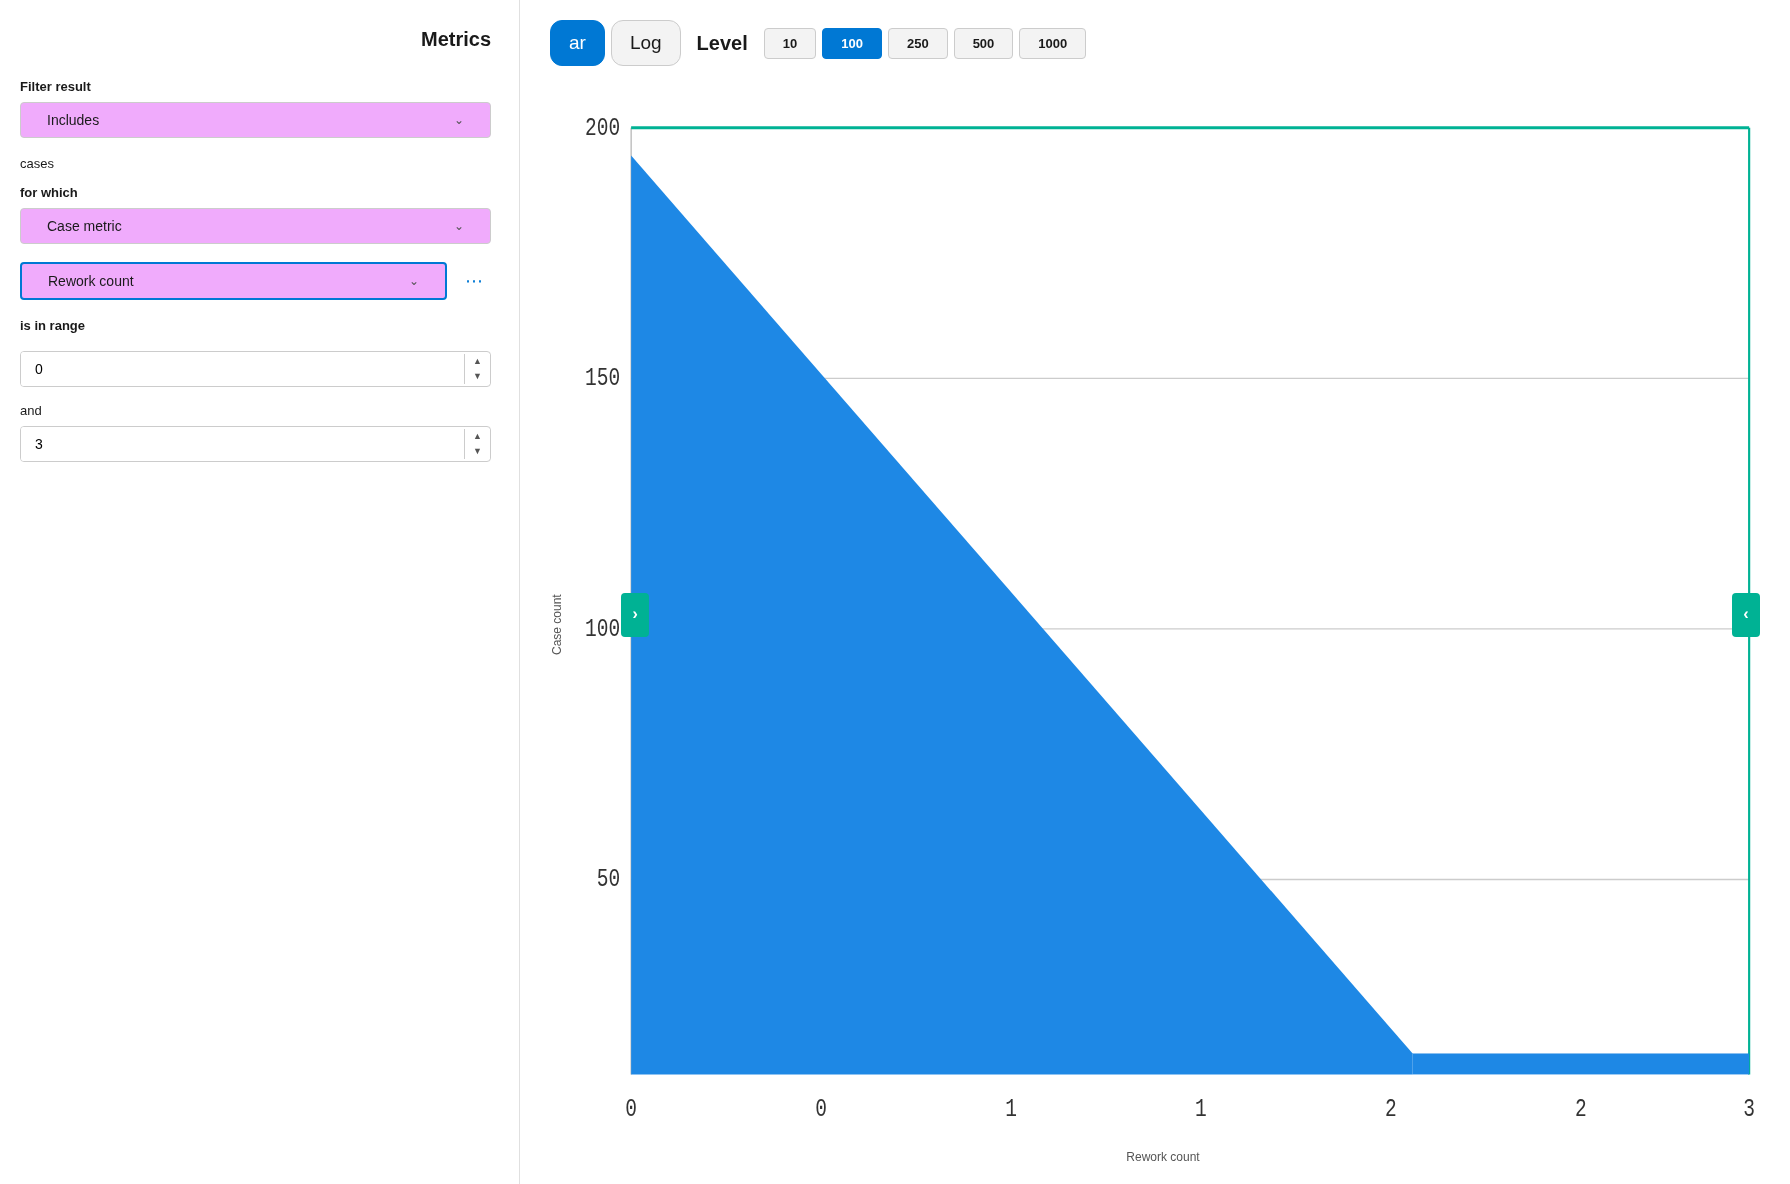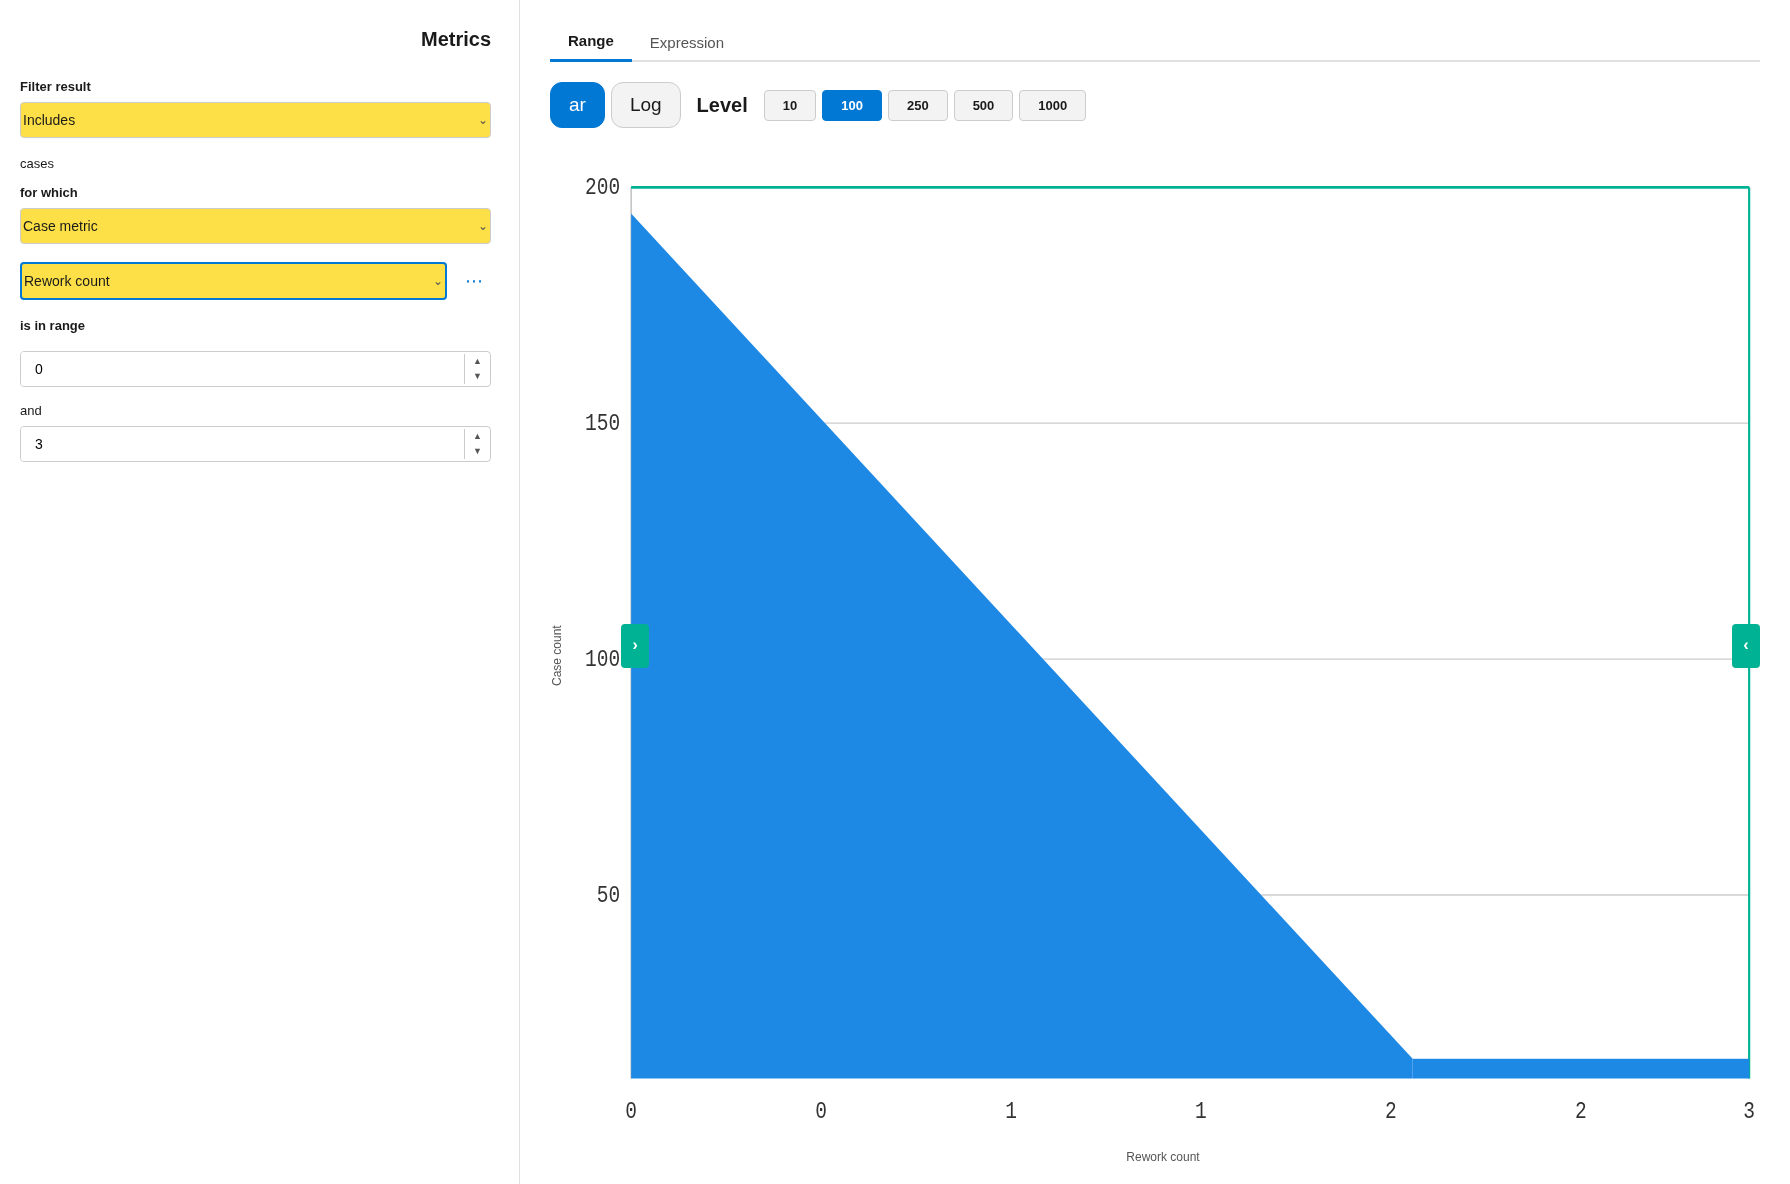--- a/index.html
+++ b/index.html
@@ -28,23 +28,23 @@
       font-weight: 600;
       margin-bottom: 8px;
       color: #1a1a1a;
     }
     .dropdown {
       display: flex;
       align-items: center;
       justify-content: space-between;
       border: 1px solid #ccc;
       border-radius: 4px;
-      padding: 9px 2px;
-      cursor: pointer;
-      background: #fde047;
+      padding: 9px 26px;
+      cursor: pointer;
+      background: #f0abfc;
       margin-bottom: 18px;
       width: 100%;
     }
     .dropdown-blue {
       border: 2px solid #0078d4;
       margin-bottom: 0;
     }
     .dropdown-row {
       display: flex;
       align-items: center;
@@ -299,24 +299,20 @@
     <input type="text" value="3" style="">
     <div class="spinner-arrows">
       <button>▲</button>
       <button>▼</button>
     </div>
   </div>
 </div>
 
 <div class="right-panel">
 
-  <div class="tabs-row">
-    <div class="tab-item active">Range</div>
-    <div class="tab-item">Expression</div>
-  </div>
 
   <div class="controls-row">
     <button class="scale-btn active-partial">ar</button>
     <button class="scale-btn">Log</button>
     <span class="level-label">Level</span>
     <button class="level-btn">10</button>
     <button class="level-btn active">100</button>
     <button class="level-btn">250</button>
     <button class="level-btn">500</button>
     <button class="level-btn">1000</button>

